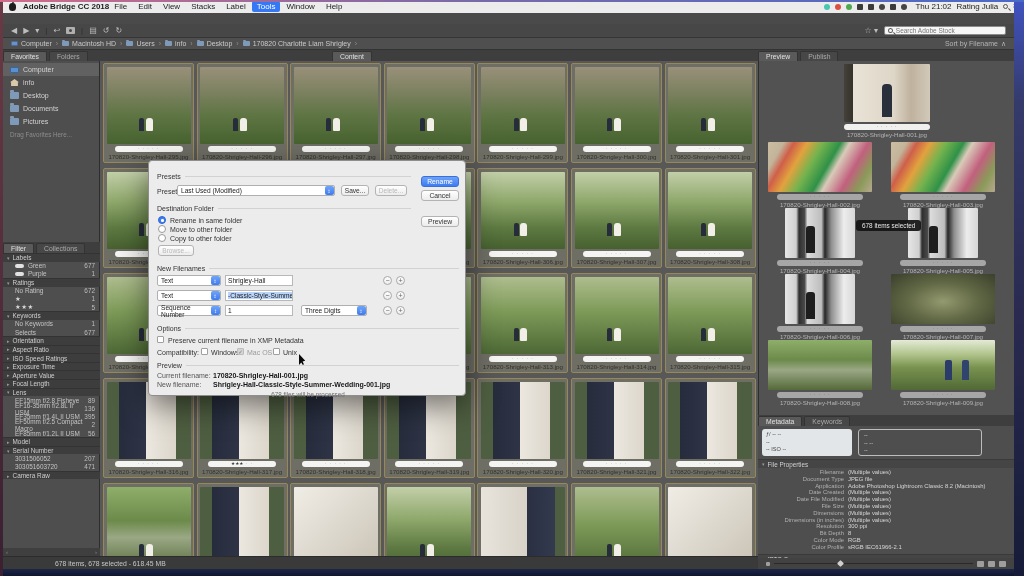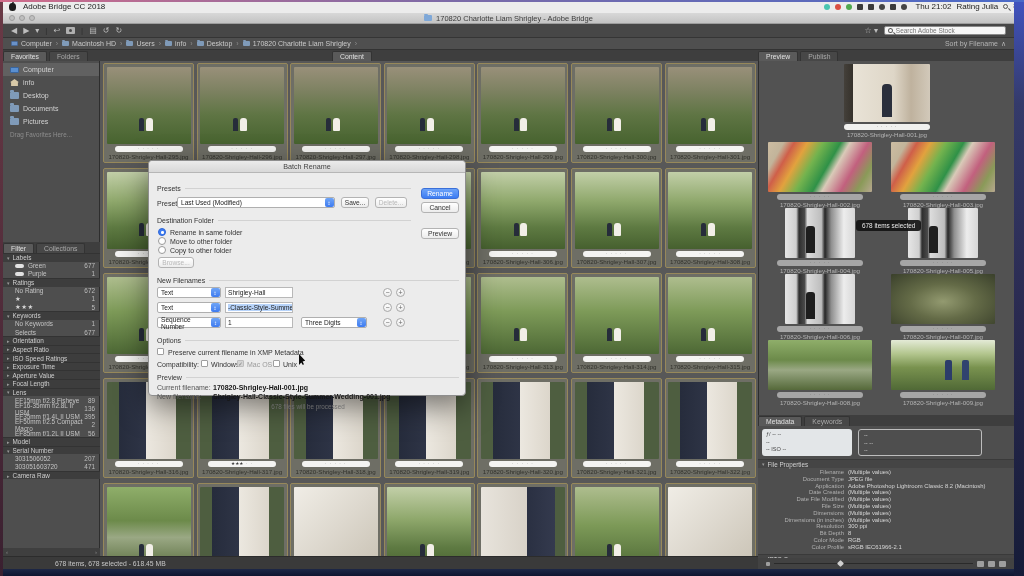--- a/index.html
+++ b/index.html
@@ -2,21 +2,21 @@
 <html><head>
 <meta charset="utf-8">
 <style>
 *{margin:0;padding:0;box-sizing:border-box}
 html,body{width:1024px;height:576px;overflow:hidden;background:#000}
 #screen{position:relative;width:1024px;height:576px;font-family:"Liberation Sans",sans-serif;background:#4a4a4a;overflow:hidden}
 
 .menubar{position:absolute;left:0;top:0;width:1024px;height:13px;background:#ececec;display:flex;align-items:center;font-size:8px;color:#1c1c1c;z-index:55;padding:0 6px}
 .apple{width:7px;height:8px;background:#1c1c1c;border-radius:45% 45% 48% 48%;margin:0 7px 0 3px;position:relative}
 .apple::after{content:'';position:absolute;left:3px;top:-2px;width:2px;height:2px;background:#1c1c1c;border-radius:50%}
-.appname{font-weight:normal;}
+.appname{font-weight:bold;}
 .mi{padding:1px 5px;border-radius:2px;margin-right:1px;cursor:default}
 .mi.act{background:#3478f6;color:#fff}
 .mright{margin-left:auto;display:flex;align-items:center;gap:5px}
 .sic{width:6px;height:6px;border-radius:50%;background:#444}
 .sic.c1{background:#49c5b1}.sic.c2{background:#d94f43}.sic.c3{background:#4fa84f}
 .sic.sq{border-radius:1px;background:#3a3a3a}
 .clock{font-size:8px;color:#1c1c1c;margin-left:3px}
 .user{font-size:8px;color:#1c1c1c}
 .mag{width:5px;height:5px;border:1px solid #555;border-radius:50%;position:relative}
 .mag::after{content:'';position:absolute;left:3.5px;top:3.5px;width:3px;height:1px;background:#555;transform:rotate(45deg)}
@@ -147,45 +147,46 @@
 .cursor{position:absolute;left:299px;top:354px;width:8px;height:11px;background:#0a0a0a;clip-path:polygon(0 0,0 100%,28% 78%,48% 100%,62% 93%,45% 68%,78% 62%);z-index:48;filter:drop-shadow(0 0 1px #fff)}
 </style>
 </head>
 <body>
 
 <div id="screen">
 
   <div class="menubar">
     <span class="apple"></span>
     <span class="appname">Adobe Bridge CC 2018</span>
+    <span id="menus" style="display:flex">
+        <span class="mi">File</span>
+        <span class="mi">Edit</span>
+        <span class="mi">View</span>
+        <span class="mi">Stacks</span>
+        <span class="mi">Label</span>
+        <span class="mi act">Tools</span>
+        <span class="mi">Window</span>
+        <span class="mi">Help</span>
+      </span>
     <span class="mright">
       <span class="sic c1"></span>
       <span class="sic c2"></span>
       <span class="sic c3"></span>
       <span class="sic sq"></span>
       <span class="sic sq"></span>
       <span class="sic"></span>
       <span class="sic sq"></span>
       <span class="sic"></span>
       <span class="clock">Thu 21:02</span>
       <span class="user">Rating Julia</span>
       <span class="mag"></span>
       <span class="lst">≡</span>
     </span>
   </div>
 
-  <div class="titlebar">
-    <span class="tl">
-        <span></span>
-        <span></span>
-        <span></span>
-      </span>
-    <span class="tfold"></span>
-    <span>170820 Charlotte Liam Shrigley - Adobe Bridge</span>
-  </div>
 
   <div class="toolbar">
     <span class="tbi">◀</span>
     <span class="tbi">▶</span>
     <span class="tbi">▾</span>
     <span class="tbsep">|</span>
     <span class="tbi">↩</span>
     <span class="cam"></span>
     <span class="tbsep">|</span>
     <span class="tbi">▤</span>
@@ -781,21 +782,20 @@
     <span class="vico"></span>
   </div>
 
   <div class="statusbar"><span>678 items, 678 selected - 618.45 MB</span></div>
   <div class="navy"></div>
   <div class="edgeL"></div>
   <div class="edgeR"></div>
   <div class="edgeT"></div>
 
   <div class="dlg">
-    <div class="dlg-tb">Batch Rename</div>
     <div class="dbody">
       <div class="dhead short" style="top:12px">
           <span>Presets</span>
         </div>
       <span class="dlabel" style="left:8px;top:27px">Preset:</span>
       <div class="msel" style="left:28px;top:24px;width:158px">
           <span>Last Used (Modified)</span>
           <span class="cap">↕</span>
         </div>
       <div class="sbtn" style="left:192px;top:24px;width:28px">Save...</div>

